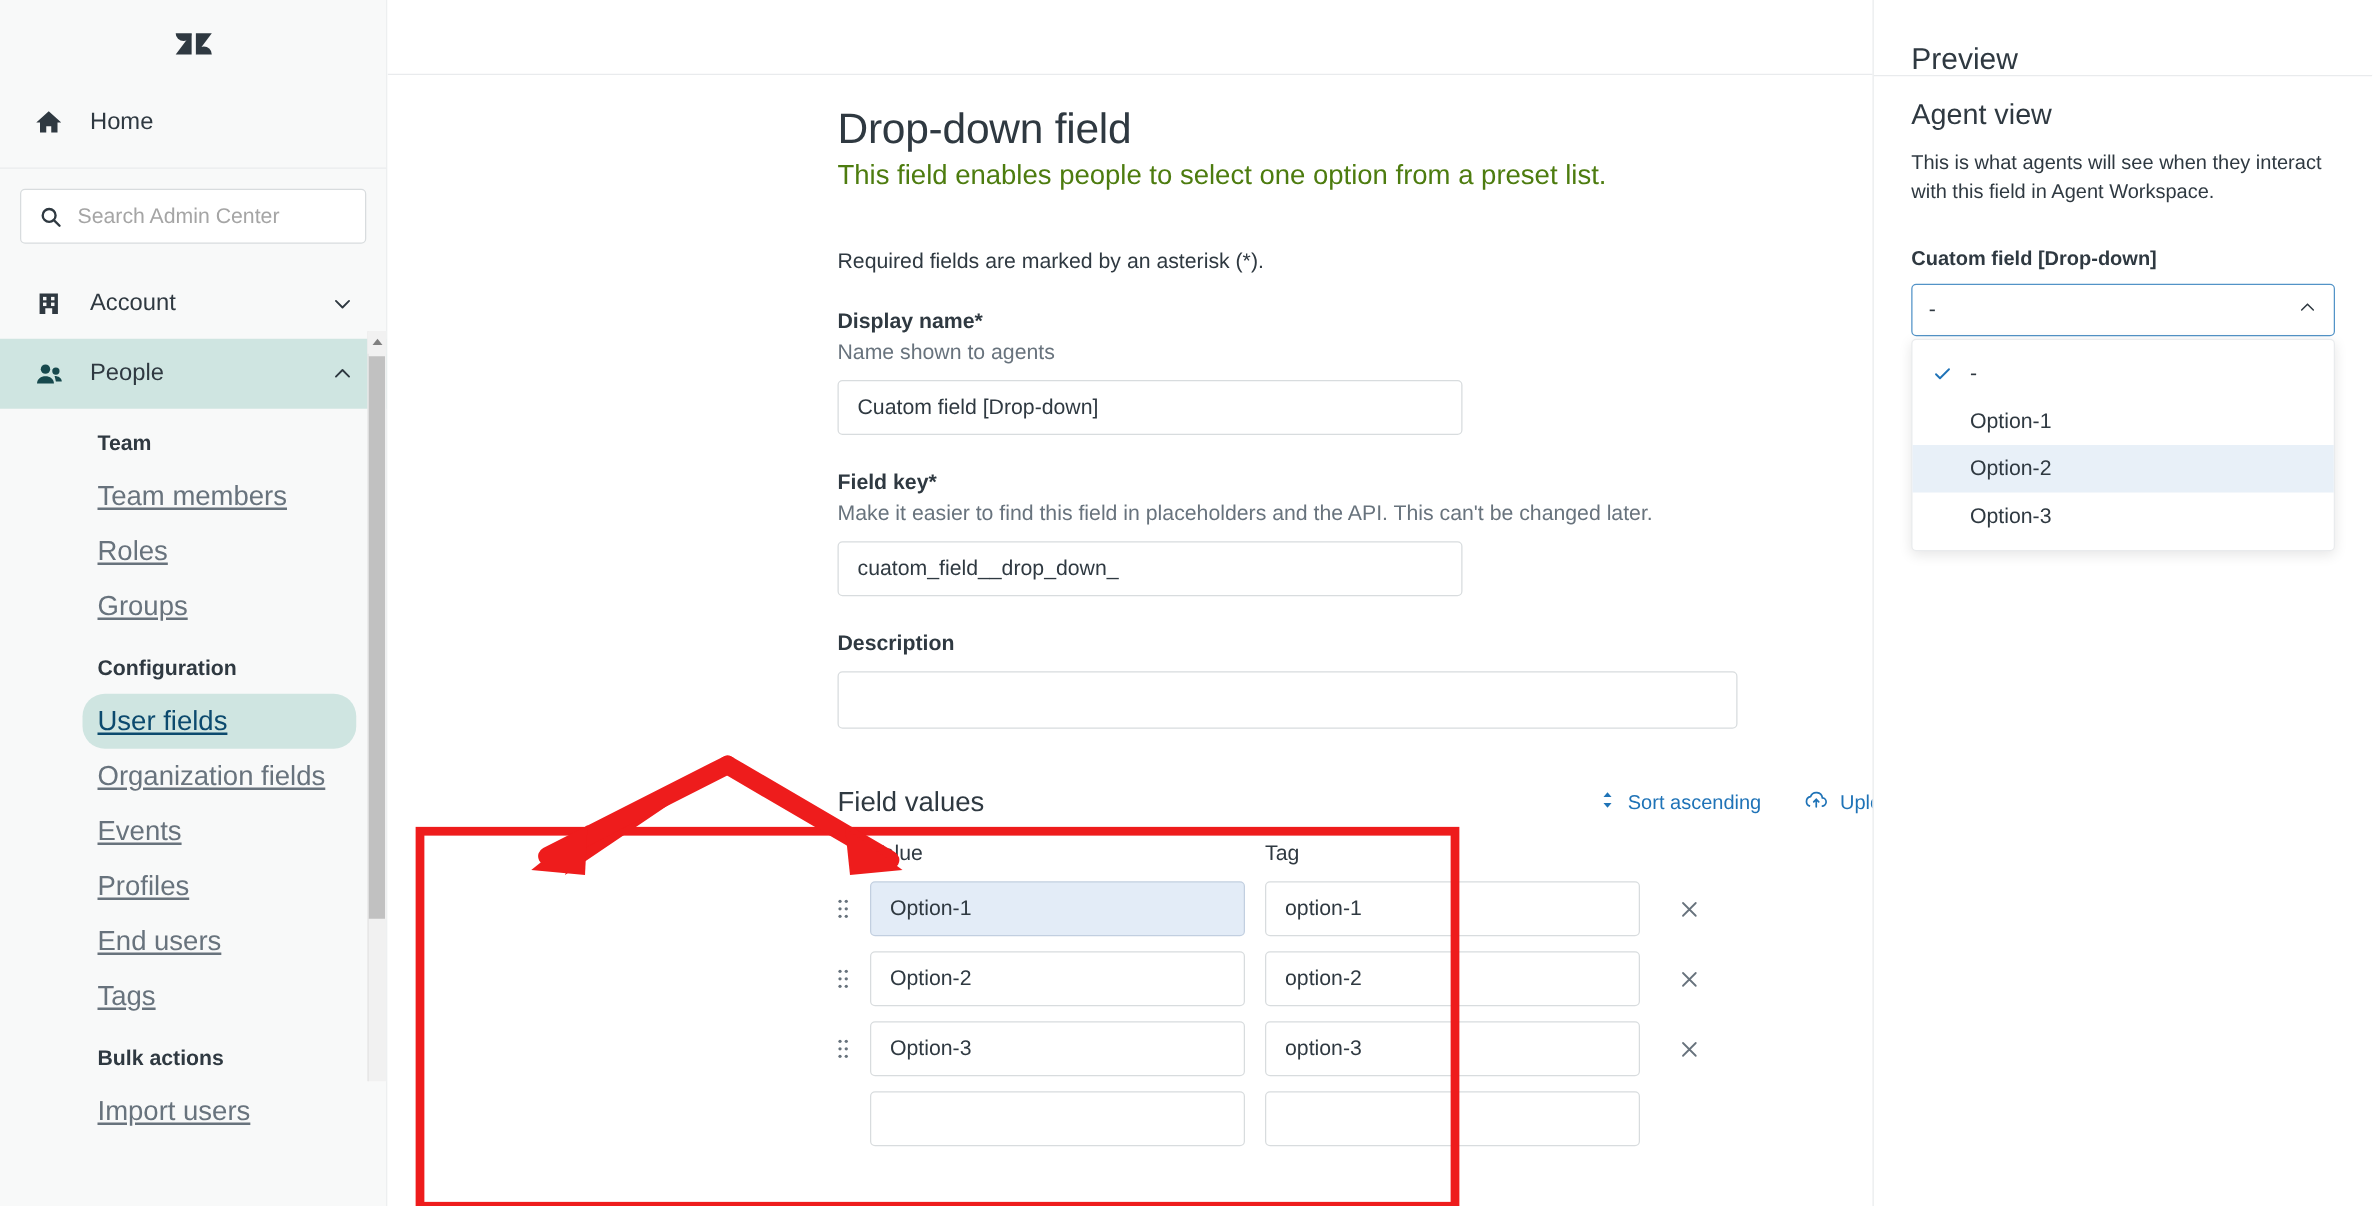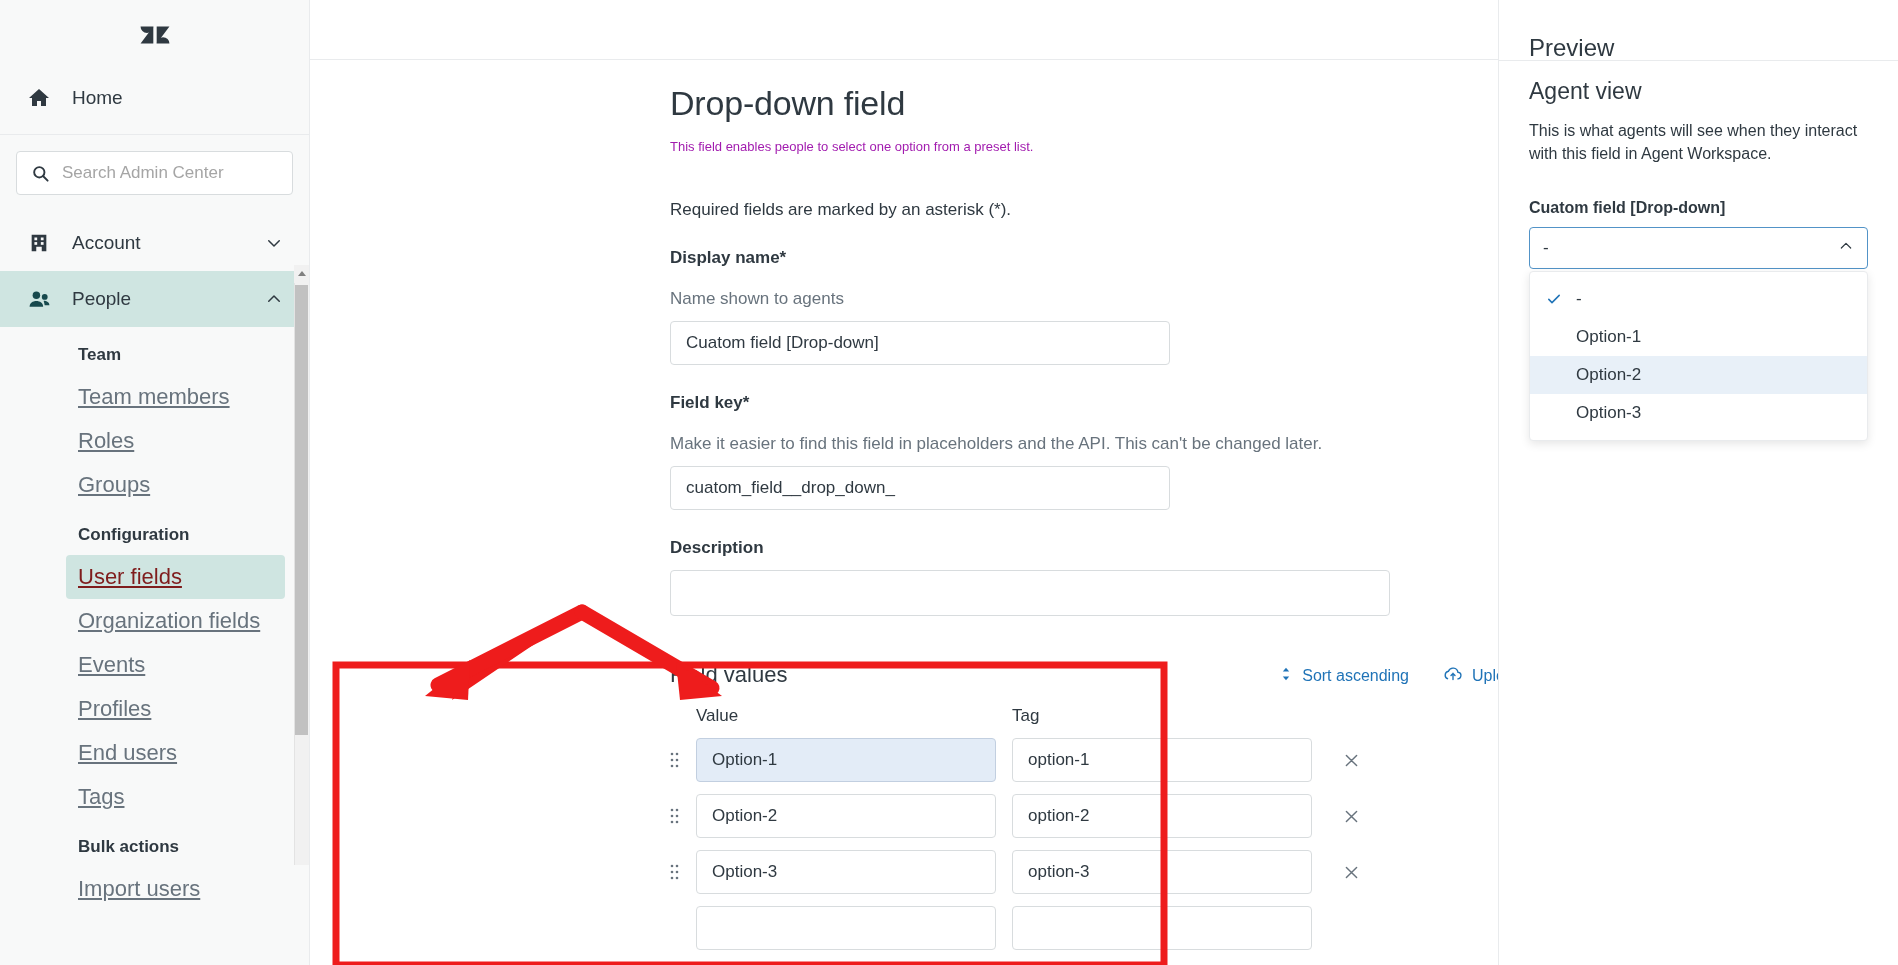--- a/index.html
+++ b/index.html
@@ -47,21 +47,21 @@
   .sub-section-title {
     font-size: 17px; font-weight: bold; color:#2f3941;
     padding: 18px 0 10px 78px;
   }
   .sub-item {
     font-size: 22px; color: #68737d;
     padding: 9px 0 9px 78px; margin: 0 24px 0 66px;
     border-radius: 4px; cursor:pointer;text-decoration:underline;
   }
   .sub-item { padding-left: 12px; margin-left: 66px; }
-  .sub-item.selected { background:#cfe5e1; color:#7f1d1d; }
+  .sub-item.selected { background:#cfe5e1; color:#0c4a6e;border-radius:18px; }
 
   
   .sb-track {
     position:absolute; right:0px; top:265px; width: 15px; height: 600px;
     background:#f1f1f1; border-left:1px solid #e3e3e3;
   }
   .sb-up {
     position:absolute; right:0px; top:265px; width:15px; height:18px;
     background:#f1f1f1; display:flex; align-items:center; justify-content:center;
   }
@@ -79,26 +79,26 @@
     height: 60px; border-bottom:1px solid #e9ebed;
     display:flex; align-items:center; justify-content:flex-end;
     padding-right: 30px; gap: 46px; background:#fff;
   }
   .topbar .t-ico { color:#68737d; cursor:pointer; display:flex; align-items:center; }
 
   .content {
     padding: 24px 0 0 360px; position:relative;
   }
   .page-title { font-size: 34px; color:#2f3941; font-weight:400; letter-spacing:-0.2px;}
-  .page-sub { font-size: 13px; color:#a21caf; margin-top: 16px; }
+  .page-sub { font-size: 22px; color:#4d7c0f; margin-top: 4px; }
   .req-note { font-size: 17px; color:#2f3941; margin-top: 46px; }
 
   .field-group { margin-top: 28px; }
   .f-label { font-size: 17px; font-weight: bold; color:#2f3941; }
-  .f-hint { font-size: 17px; color:#68737d; margin-top: 21px; }
+  .f-hint { font-size: 17px; color:#68737d; margin-top: 5px; }
   .f-input {
     margin-top: 12px; width: 500px; height: 44px;
     border:1px solid #d8dcde; border-radius:4px; background:#fff;
     display:flex; align-items:center; padding: 0 15px;
     font-size: 17px; color:#2f3941;
   }
   .f-input.desc { width: 720px; height: 46px; }
 
   .fv-head {
     margin-top: 46px; width: 890px;

